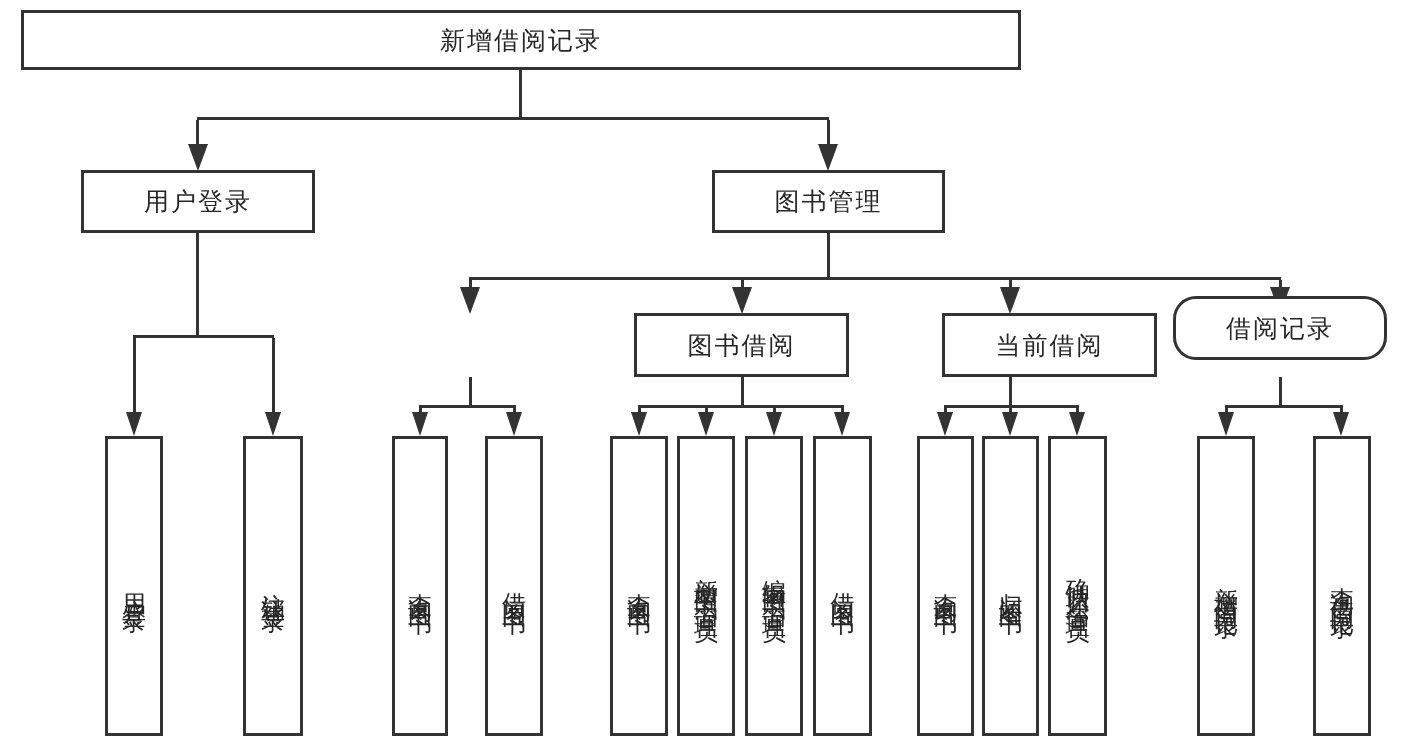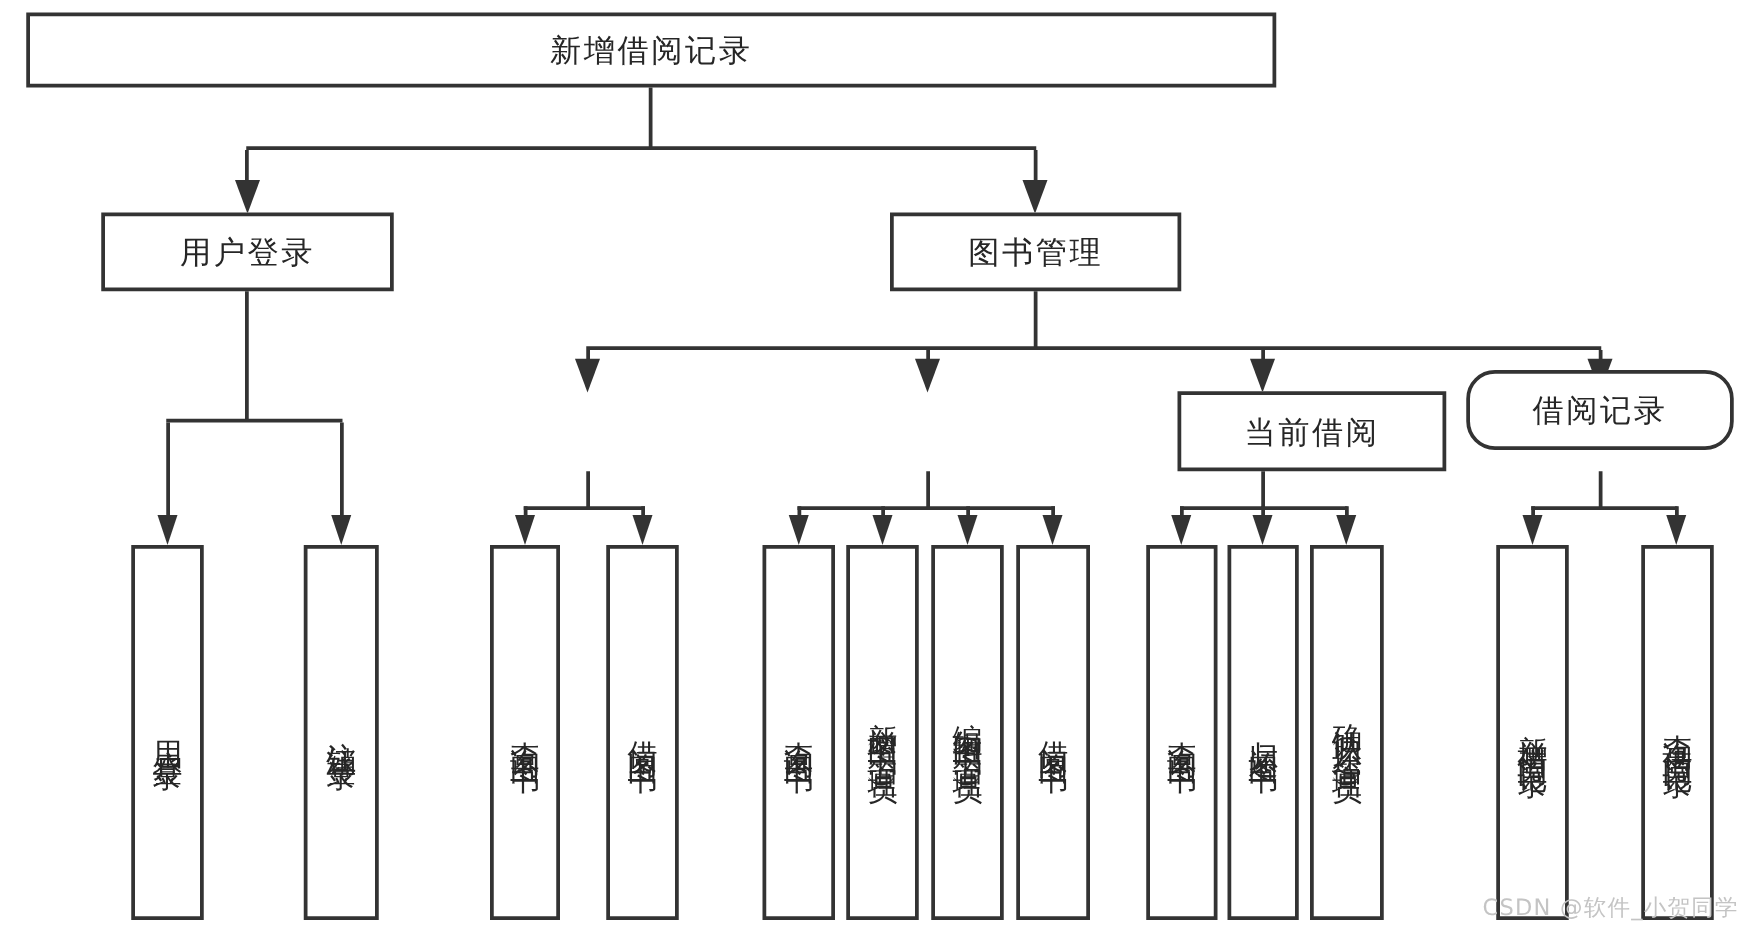--- a/index.html
+++ b/index.html
@@ -85,20 +85,21 @@
   <div class="hl" style="left:469px;top:277px;width:812px"></div>
   <div class="vl" style="left:469px;top:280px;height:9px"></div>
   <div class="vl" style="left:741px;top:280px;height:9px"></div>
   <div class="vl" style="left:1009px;top:280px;height:9px"></div>
   <div class="vl" style="left:1279px;top:280px;height:9px"></div>
   <div class="tri triL" style="left:460px;top:287px"></div>
   <div class="tri triL" style="left:732px;top:287px"></div>
   <div class="tri triL" style="left:1000px;top:287px"></div>
   <div class="tri triL" style="left:1270px;top:287px"></div>
 
+  <div class="box m2">图书借阅</div>
   <div class="box m3">当前借阅</div>
   <div class="box m4">借阅记录</div>
 
   <div class="vl" style="left:469px;top:377px;height:30px"></div>
   <div class="hl" style="left:419px;top:405px;width:97px"></div>
   <div class="vl" style="left:741px;top:377px;height:30px"></div>
   <div class="hl" style="left:638px;top:405px;width:206px"></div>
   <div class="vl" style="left:1009px;top:377px;height:30px"></div>
   <div class="hl" style="left:944px;top:405px;width:134px"></div>
   <div class="vl" style="left:1279px;top:377px;height:30px"></div>
@@ -161,15 +162,14 @@
   <div class="leaf f11">
       <span>确认归还（管理员）</span>
     </div>
   <div class="leaf f12">
       <span>新增借阅记录</span>
     </div>
   <div class="leaf f13">
       <span>查询借阅记录</span>
     </div>
 
-  <div class="watermark">CSDN @软件_小贺同学</div>
 
 </div>
 
 </body></html>

